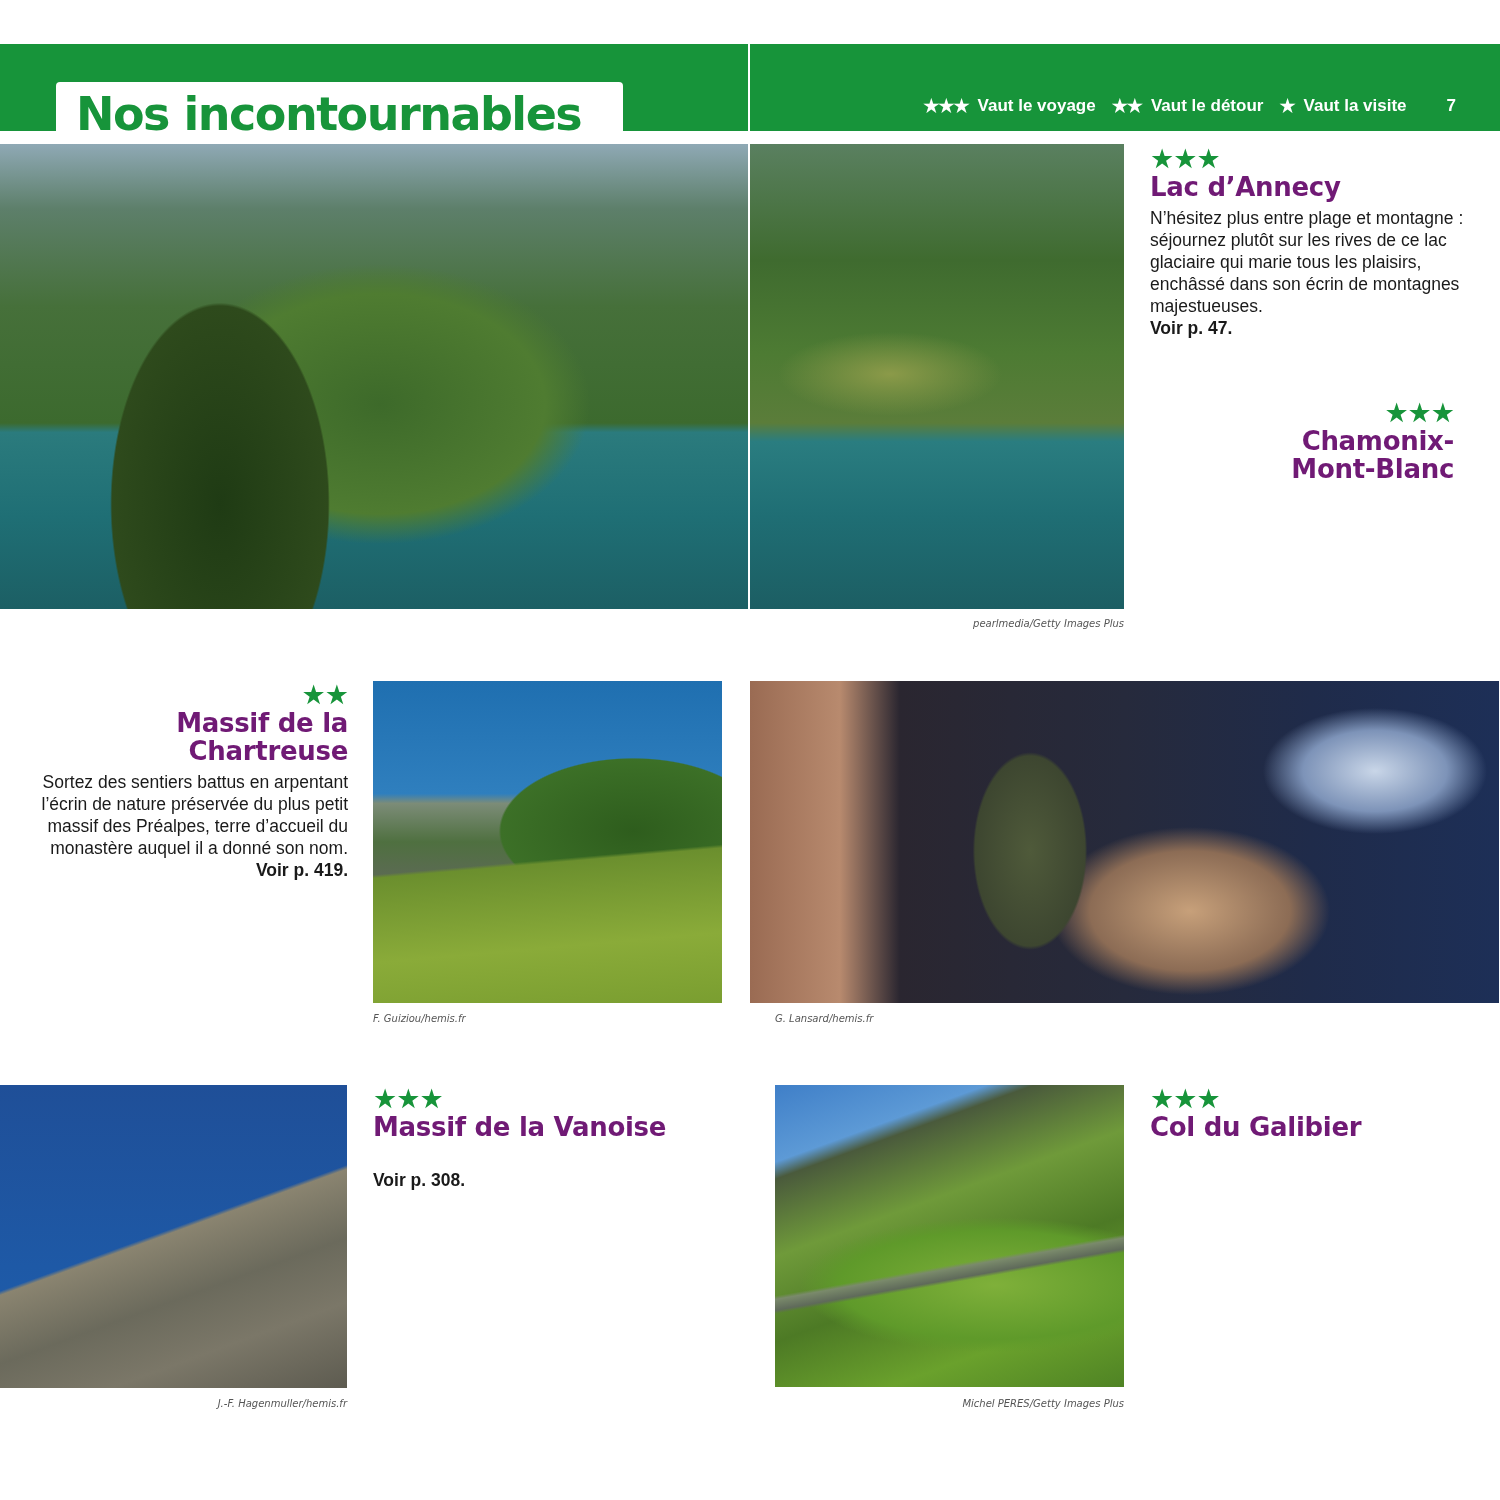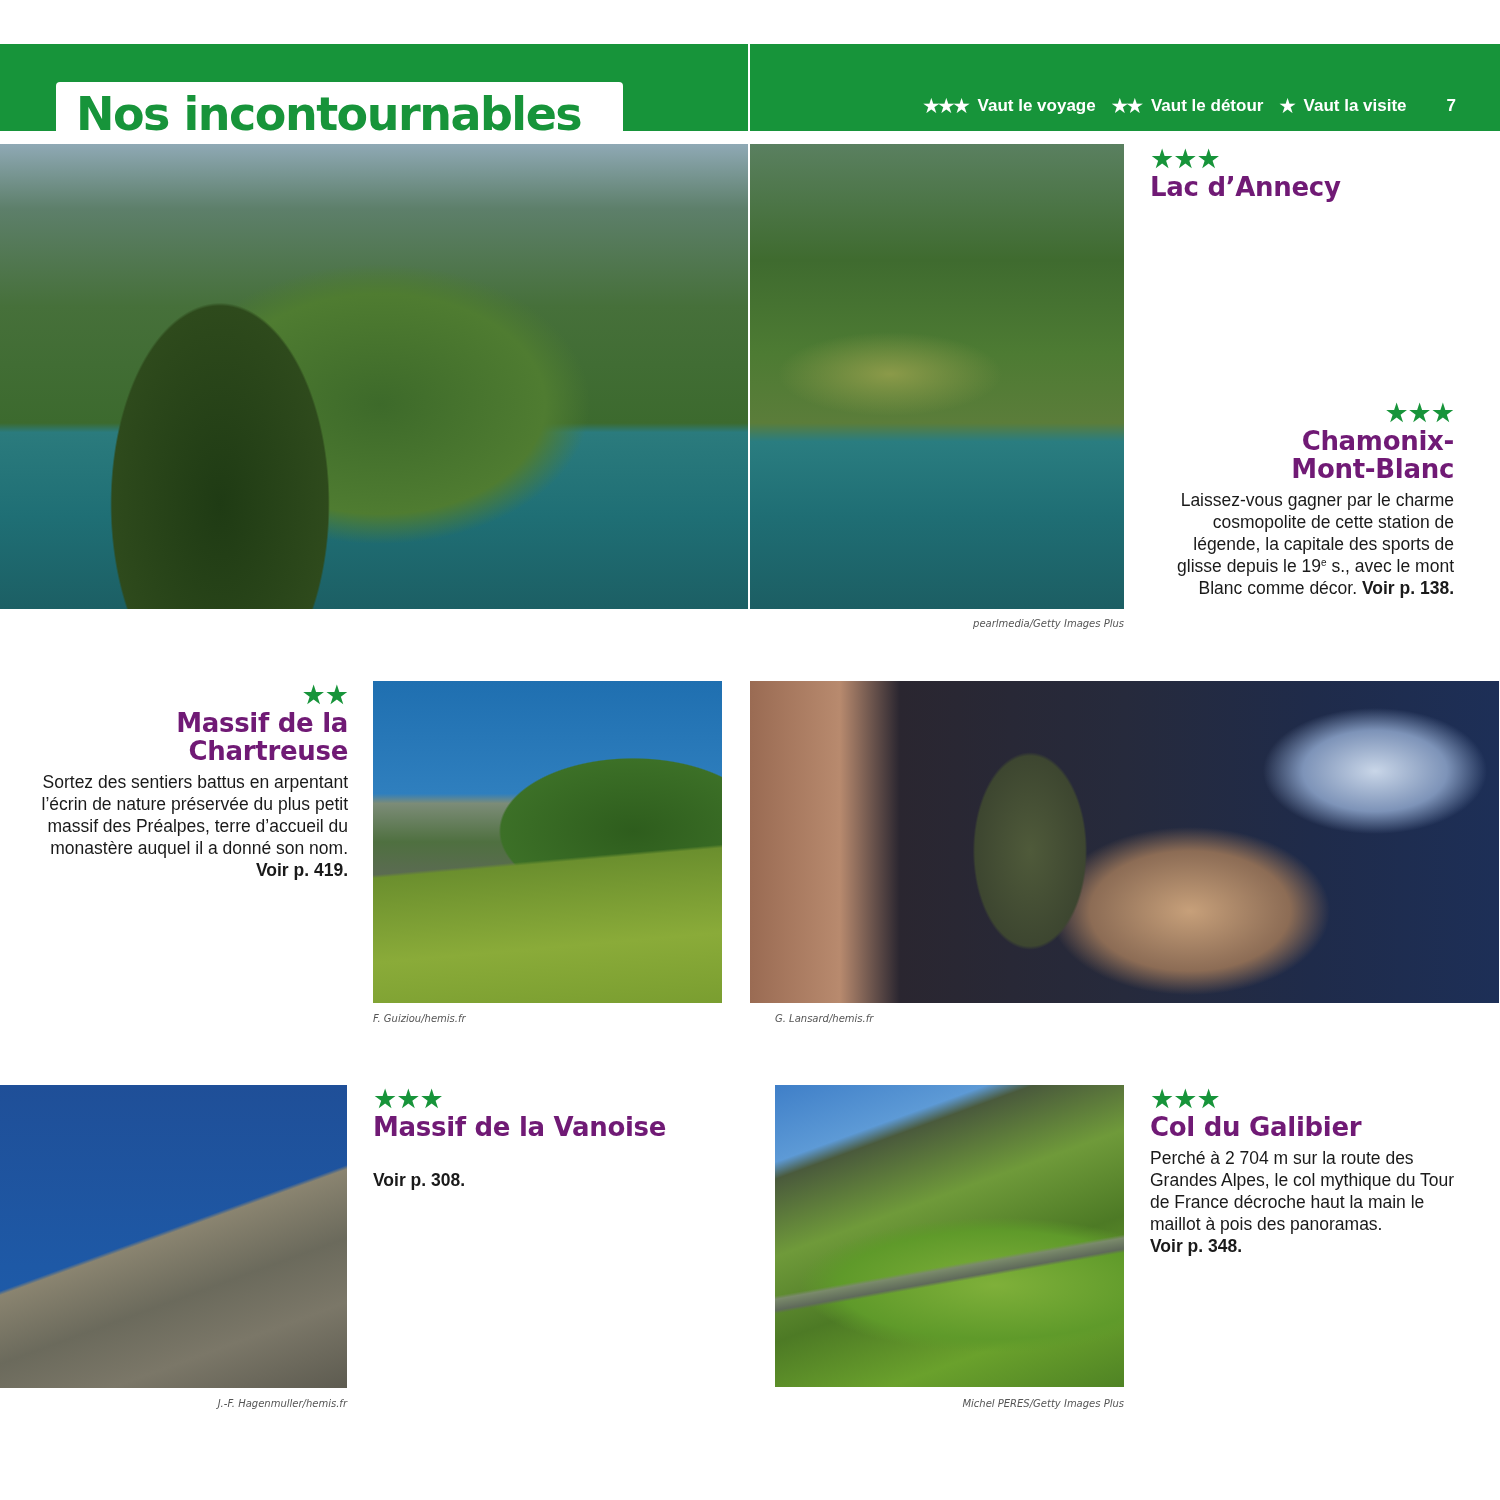--- a/index.html
+++ b/index.html
@@ -112,31 +112,32 @@
 <div class="photo ph-annecy-l"></div>
 <div class="photo ph-annecy-r"></div>
 <div class="photo ph-chartreuse"></div>
 <div class="photo ph-chamonix"></div>
 <div class="photo ph-vanoise"></div>
 <div class="photo ph-galibier"></div>
 
 <div class="block b-annecy">
   <div class="stars">★★★</div>
   <h2 class="ttl">Lac d’Annecy</h2>
+  <p class="txt">
+    <span>N’hésitez plus entre plage et montagne : séjournez plutôt sur les rives de ce lac glaciaire qui marie tous les plaisirs, enchâssé dans son écrin de montagnes majestueuses.</span><br>
+    <span class="see">Voir p. 47.</span>
+  </p>
 </div>
 
 <div class="block b-chamonix right-al">
   <div class="stars">★★★</div>
   <h2 class="ttl">
     <span>Chamonix-</span><br>
     <span>Mont-Blanc</span>
   </h2>
-  <p class="txt">
-    <span>Laissez-vous gagner par le charme cosmopolite de cette station de légende, la capitale des sports de glisse depuis le 19</span><sup>e</sup><span> s., avec le mont Blanc comme décor. </span><span class="see">Voir p. 138.</span>
-  </p>
 </div>
 
 <div class="block b-chartreuse right-al">
   <div class="stars">★★</div>
   <h2 class="ttl">
     <span>Massif de la</span><br>
     <span>Chartreuse</span>
   </h2>
   <p class="txt">
     <span>Sortez des sentiers battus en arpentant l’écrin de nature préservée du plus petit massif des Préalpes, terre d’accueil du monastère auquel il a donné son nom. </span><span class="see">Voir p. 419.</span>
@@ -148,23 +149,19 @@
   <h2 class="ttl">Massif de la Vanoise</h2>
   <p class="txt">
     <br>
     <span class="see">Voir p. 308.</span>
   </p>
 </div>
 
 <div class="block b-galibier">
   <div class="stars">★★★</div>
   <h2 class="ttl">Col du Galibier</h2>
-  <p class="txt">
-    <span>Perché à 2 704 m sur la route des Grandes Alpes, le col mythique du Tour de France décroche haut la main le maillot à pois des panoramas.</span><br>
-    <span class="see">Voir p. 348.</span>
-  </p>
 </div>
 
 <div class="credit cr-annecy">pearlmedia/Getty Images Plus</div>
 <div class="credit cr-chartreuse">F. Guiziou/hemis.fr</div>
 <div class="credit cr-chamonix">G. Lansard/hemis.fr</div>
 <div class="credit cr-vanoise">J.-F. Hagenmuller/hemis.fr</div>
 <div class="credit cr-galibier">Michel PERES/Getty Images Plus</div>
 
 </body></html>

